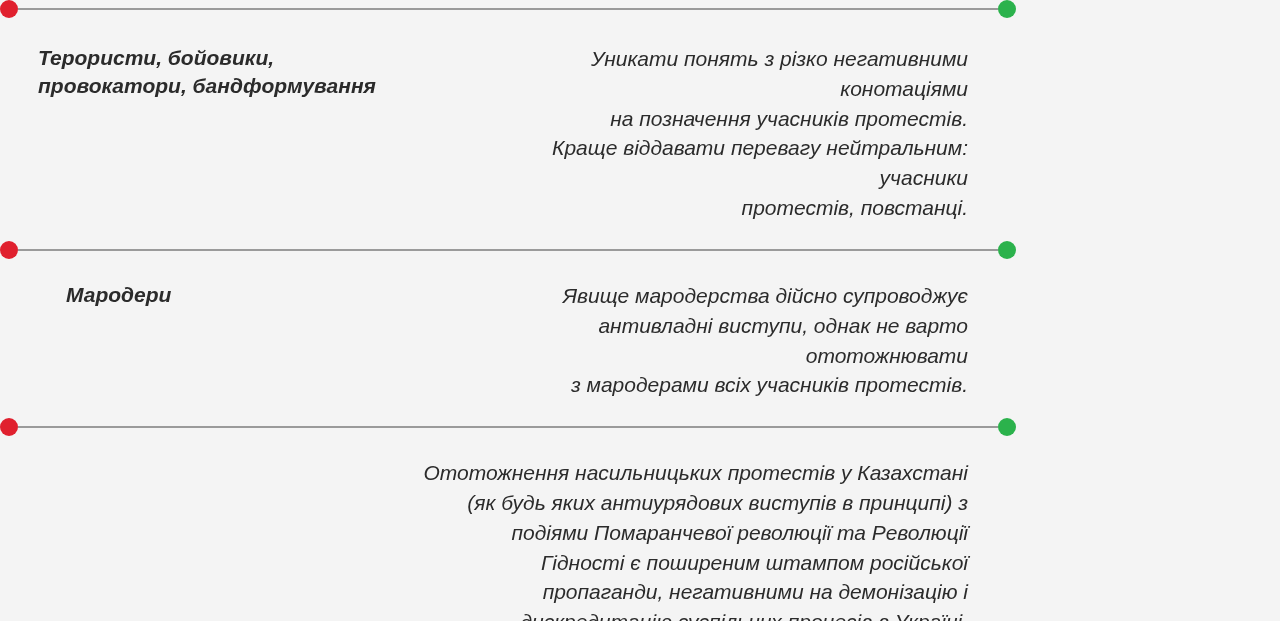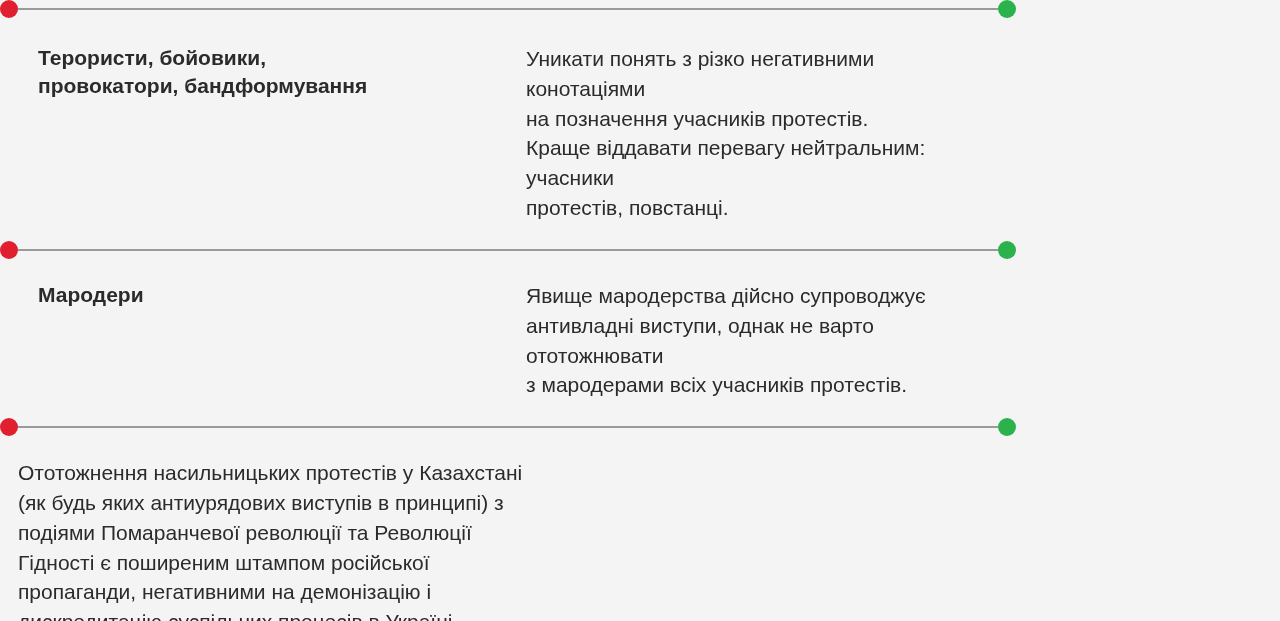--- a/index.html
+++ b/index.html
@@ -11,20 +11,21 @@
     height: 621px;
     background: #f4f4f4;
     font-family: "Liberation Sans", sans-serif;
     overflow: hidden;
   }
   .sheet {
     position: relative;
     width: 1016px;
     height: 621px;
     background: #f4f4f4;
+    font-style: italic;
   }
   .row {
     position: relative;
     box-sizing: border-box;
   }
   
   .divider {
     position: relative;
     height: 18px;
     margin: 0;
@@ -62,37 +63,38 @@
     width: 508px;
     flex: 0 0 508px;
     box-sizing: border-box;
     padding-right: 20px;
     padding-left: 20px;
   }
   .cell-desc {
     flex: 1 1 auto;
     box-sizing: border-box;
     padding-right: 30px;
+    text-align: right;
   }
   .term-text {
     font-size: 21px;
     font-weight: bold;
     color: #2b2b2b;
     line-height: 1.35;
     white-space: pre-line;
   }
   .desc-text {
     font-size: 21px;
     font-weight: normal;
     color: #2b2b2b;
     line-height: 1.42;
     white-space: pre-line;
   }
   .row-1 .row-body { padding-top: 26px; padding-bottom: 18px; }
-  .row-2 .row-body { padding-top: 22px; padding-bottom: 18px; }
+  .row-2 .row-body { padding-top: 22px; padding-bottom: 18px; margin-left: 28px; }
   .row-3 .row-body { padding-top: 22px; padding-bottom: 8px; }
 </style>
 </head>
 <body>
 
 <div class="sheet">
 
   <div class="divider">
     <div class="dot left"></div>
     <div class="line"></div>

